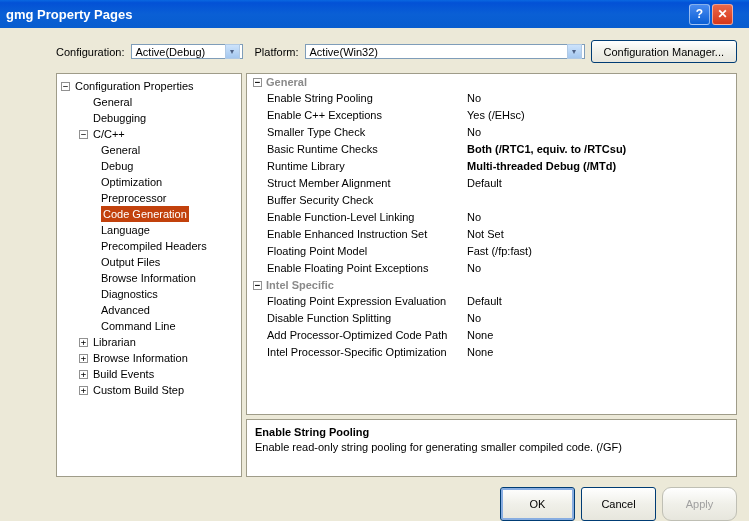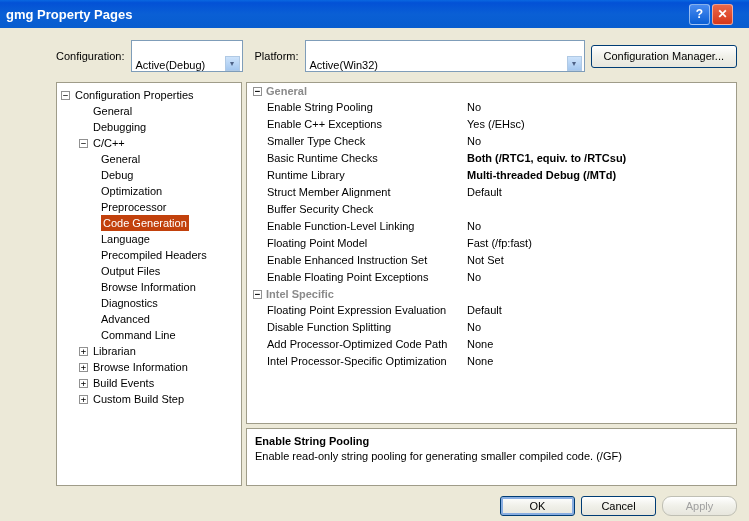--- a/index.html
+++ b/index.html
@@ -30,23 +30,23 @@
   font-weight: bold; font-size: 12px;
   color: #fff;
   border: 1px solid rgba(255,255,255,0.5);
 }
 .help-btn { background: linear-gradient(#4a8bf0, #0a5fd5); }
 .close-btn { background: linear-gradient(#ea6849, #d6381b); font-family: Arial; }
 .dlg-body { padding: 12px 12px 10px 12px; margin-left: 44px; }
 .toprow { display: flex; align-items: center; gap: 6px; margin-bottom: 10px; }
 .toprow label { font-size: 11px; }
 .combo {
-  display: flex; align-items: flex-end; justify-content: space-between;
+  display: flex; align-items: center; justify-content: space-between;
   border: 1px solid #7f9db9; background: #fff;
-  height: 32px; padding: 0 2px 0 4px; font-size: 11px;
+  height: 15px; padding: 0 2px 0 4px; font-size: 11px;
 }
 .combo .arrow {
   width: 15px; height: 15px;
   background: linear-gradient(#cde3fb,#a4c7ef);
   border: 1px solid #b0c9e4;
   display: flex; align-items: center; justify-content: center;
   font-size: 8px; color: #4d6185;
 }
 .cm-btn {
   border: 1px solid #003c74; background: linear-gradient(#fff,#f0f0e9 50%,#e7e6dd);
@@ -87,21 +87,21 @@
 .pname { width: 200px; }
 .pval { flex: 1; }
 .bold { font-weight: bold; }
 .descpane {
   height: 58px; border: 1px solid #9f9c89; background: #fff;
   padding: 6px 8px;
 }
 .descpane .dtitle { font-weight: bold; margin-bottom: 3px; }
 .btnrow { display: flex; justify-content: flex-end; gap: 6px; margin-top: 10px; }
 .btn {
-  width: 75px; height: 20px; font-size: 11px;
+  width: 75px; height: 34px; font-size: 11px;
   border: 1px solid #003c74; border-radius: 3px;
   background: linear-gradient(#fff,#f0f0e9 50%,#e7e6dd);
 }
 .btn.default { box-shadow: 0 0 0 2px #88ade1 inset; }
 .btn:disabled { color: #a0a0a0; border-color: #bfbfb4; border-radius: 9px; }
 </style>
 </head>
 <body>
 
 <div class="titlebar">
@@ -277,26 +277,26 @@
               <div class="pval">Default</div>
             </div>
             <div class="prow">
               <div class="pname">Buffer Security Check</div>
             </div>
             <div class="prow">
               <div class="pname">Enable Function-Level Linking</div>
               <div class="pval">No</div>
             </div>
             <div class="prow">
+              <div class="pname">Enable Enhanced Instruction Set</div>
+              <div class="pval">Not Set</div>
+            </div>
+            <div class="prow">
               <div class="pname">Floating Point Model</div>
               <div class="pval">Fast (/fp:fast)</div>
-            </div>
-            <div class="prow">
-              <div class="pname">Enable Enhanced Instruction Set</div>
-              <div class="pval">Not Set</div>
             </div>
             <div class="prow">
               <div class="pname">Enable Floating Point Exceptions</div>
               <div class="pval">No</div>
             </div>
           </div>
         <div class="cat">
           <span class="exp2">−</span>
           <span>Intel Specific</span>
         </div>

